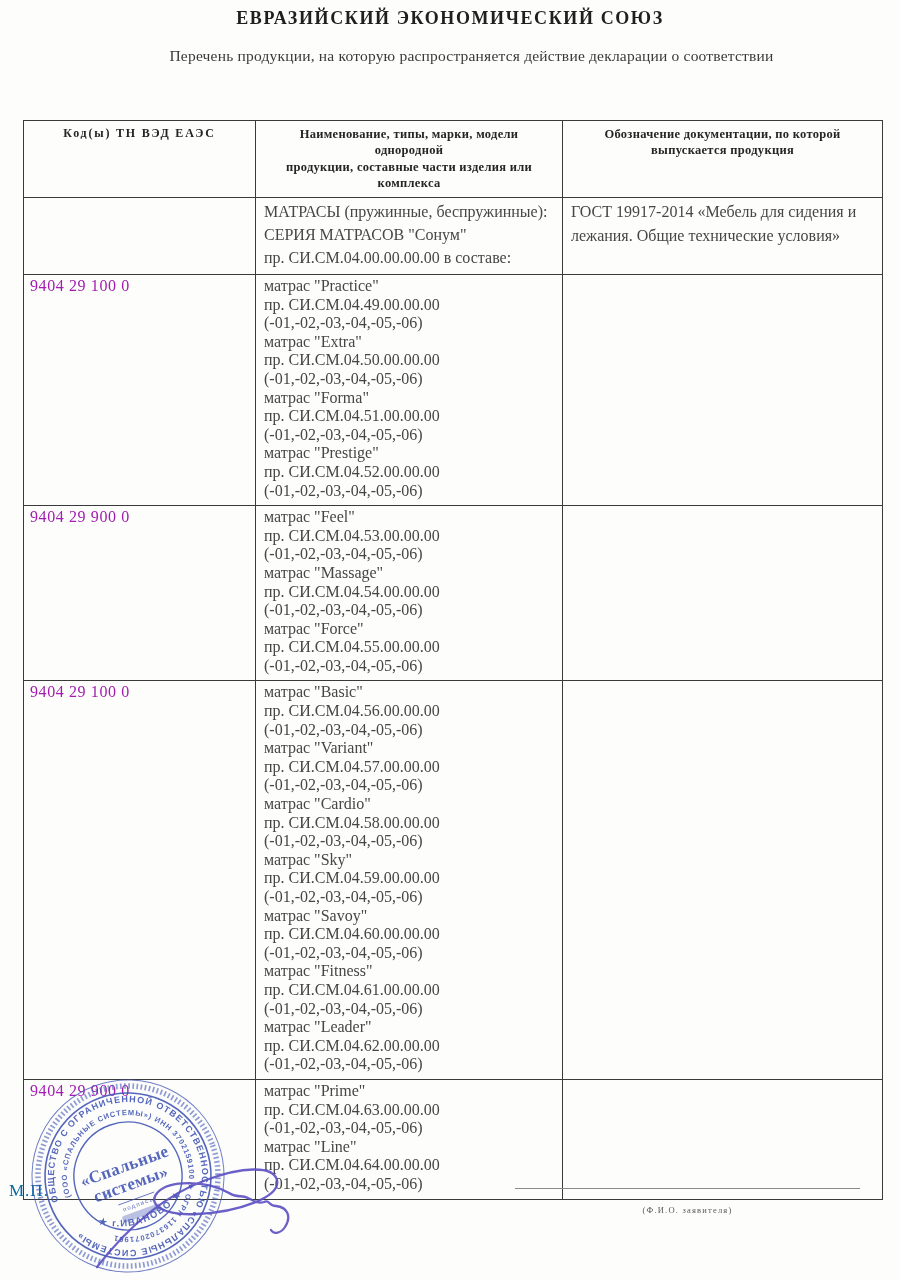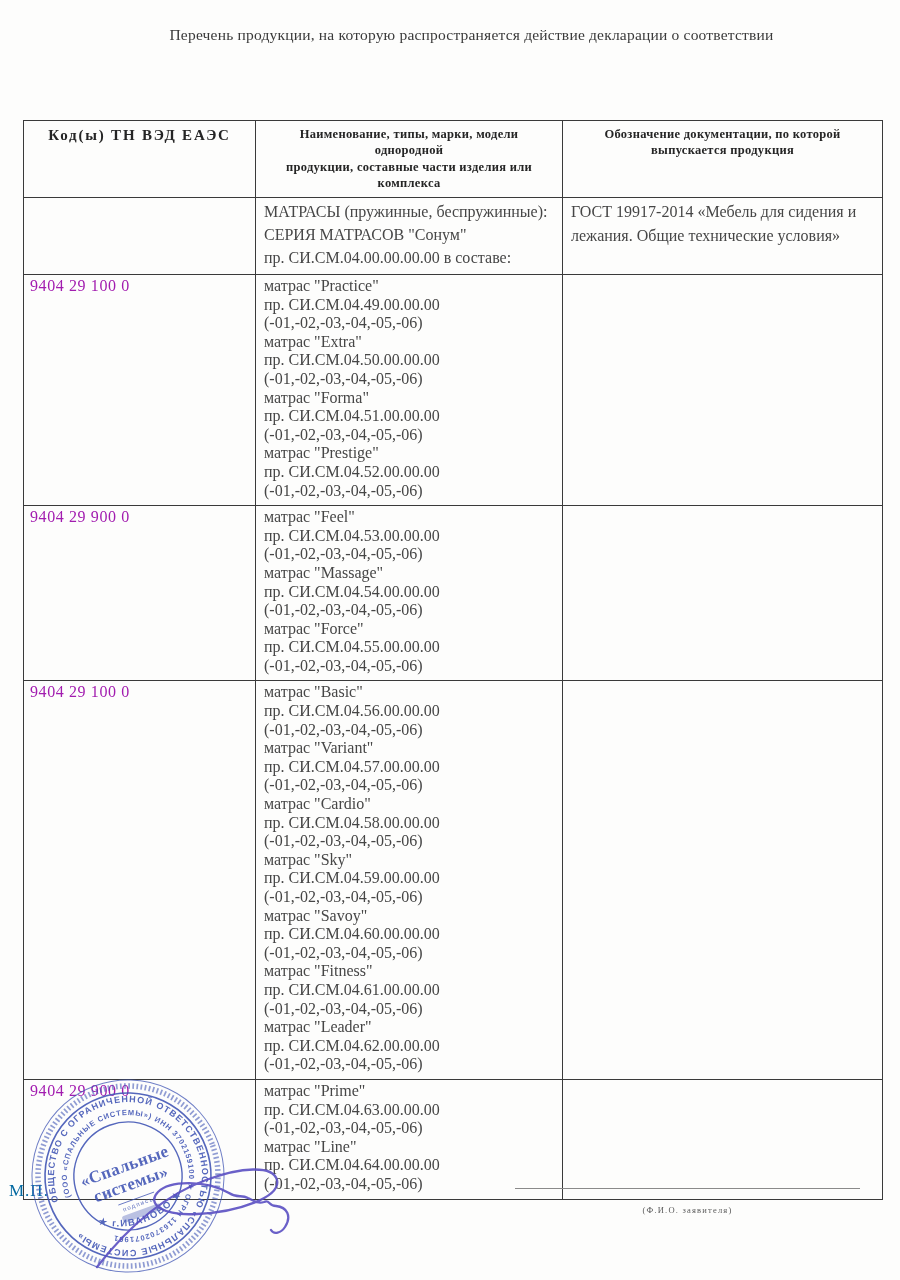--- a/index.html
+++ b/index.html
@@ -21,21 +21,21 @@
   
   table.products {
     position:absolute; left:23px; top:120px; width:859px;
     border-collapse:collapse; table-layout:fixed;
   }
   .products th, .products td {
     border:1.5px solid #3a3a3a;
     vertical-align:top;
   }
   .products th {
-    font-weight:bold; font-size:15px; color:#252525;
+    font-weight:bold; font-size:12px; color:#252525;
     text-align:center; padding:5px 8px 6px;
     white-space:pre-line; line-height:1.3;
   }
   .products th.th-code { letter-spacing:1.8px; }
   .products th.th-name, .products th.th-doc { letter-spacing:0.3px; font-size:12.5px; }
   .products td { font-size:16px; color:#464646; padding:2px 8px 5px; }
   td.code-cell { padding-left:6px; letter-spacing:0.6px; color:#a21caf; }
   .line { line-height:18.6px; white-space:nowrap; }
   td.spacious .line { line-height:23px; white-space:normal; }
   td.doc-cell.spacious .line { line-height:24px; }
@@ -54,20 +54,21 @@
 
   
   svg.overlay {
     position:absolute; left:0; top:0; pointer-events:none;
   }
 </style>
 </head>
 <body>
 
 <div class="doc-header">
+  <div class="title-1">ЕВРАЗИЙСКИЙ ЭКОНОМИЧЕСКИЙ СОЮЗ</div>
 </div>
 <div class="subtitle">Перечень продукции, на которую распространяется действие декларации о соответствии</div>
 
 <table class="products">
   <colgroup>
     <col style="width:232px">
     <col style="width:307px">
     <col style="width:320px">
   </colgroup>
   <thead>

